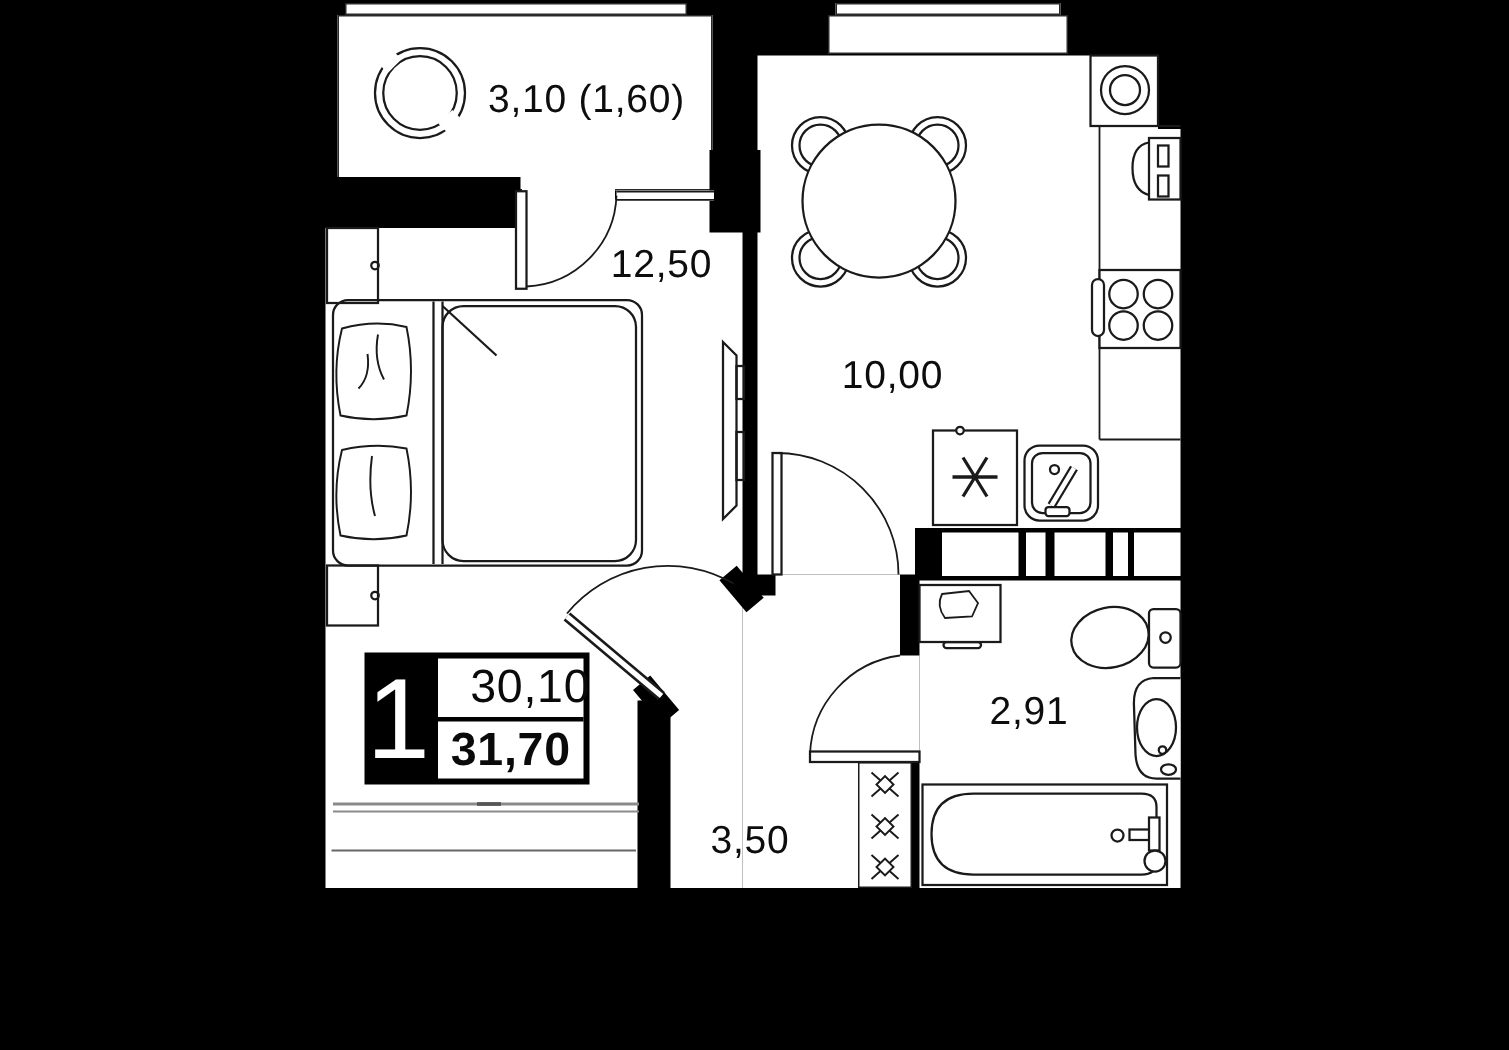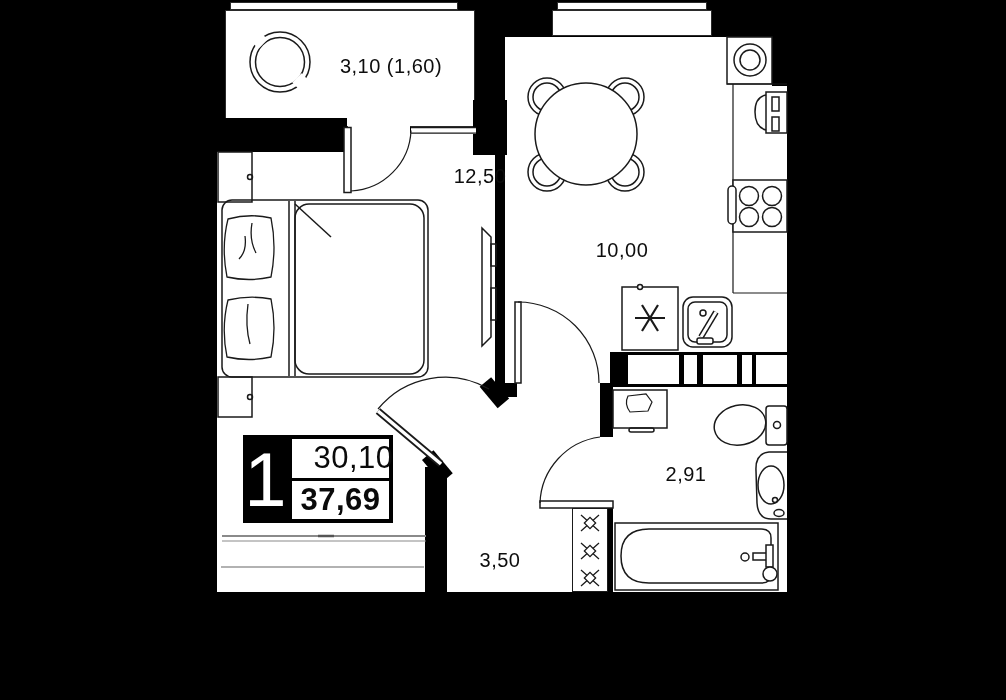--- a/index.html
+++ b/index.html
@@ -1,21 +1,21 @@
 <!DOCTYPE html>
 <html><head>
 <meta charset="utf-8">
 <style>
   html,body{margin:0;padding:0;background:#000;}
   .plan{position:relative;width:1006px;height:700px;background:#000;overflow:hidden;
         font-family:"Liberation Sans","DejaVu Sans",sans-serif;}
   .room{position:absolute;background:#fff;}
   .thinbox{position:absolute;background:#fff;border:1.5px solid #2a2a2a;box-sizing:border-box;}
   .black{position:absolute;background:#000;}
-  .lbl{position:absolute;transform:translate(-50%,-50%);color:#0d0d0d;font-size:20px;
+  .lbl{position:absolute;transform:translate(-50%,-50%);color:#0d0d0d;font-size:26px;
        font-weight:500;letter-spacing:.5px;white-space:nowrap;}
   svg.overlay{position:absolute;left:0;top:0;}
   .badge-black{position:absolute;left:243px;top:435px;width:45px;height:88px;background:#000;
        color:#fff;display:flex;align-items:center;justify-content:center;font-size:76px;font-weight:500;}
   .badge-box{position:absolute;left:288px;top:435px;width:105px;height:88px;background:#fff;
        border:4px solid #000;box-sizing:border-box;display:flex;flex-direction:column;}
   .badge-cell{flex:1;display:flex;align-items:center;justify-content:center;color:#0a0a0a;
        font-size:31px;letter-spacing:.5px;}
   .badge-cell.top{border-bottom:3px solid #000;font-weight:400;padding-left:26px;}
   .badge-cell.bot{font-weight:700;}
@@ -204,26 +204,26 @@
       <path d="M581,515 L599,531 M581,531 L599,515"></path>
       <rect x="586" y="519" width="8" height="8" fill="#fff" transform="rotate(45 590 523)"></rect>
       <path d="M581,543 L599,559 M581,559 L599,543"></path>
       <rect x="586" y="547" width="8" height="8" fill="#fff" transform="rotate(45 590 551)"></rect>
       <path d="M581,570 L599,586 M581,586 L599,570"></path>
       <rect x="586" y="574" width="8" height="8" fill="#fff" transform="rotate(45 590 578)"></rect>
     </g>
   </svg>
 
   <div class="lbl" style="left:391px;top:66px">3,10 (1,60)</div>
-  <div class="lbl" style="left:480px;top:176px">12,50</div>
-  <div class="lbl" style="left:622px;top:250px">10,00</div>
+  <div class="lbl" style="left:441px;top:176px">12,50</div>
+  <div class="lbl" style="left:595px;top:250px">10,00</div>
   <div class="lbl" style="left:686px;top:474px">2,91</div>
   <div class="lbl" style="left:500px;top:560px">3,50</div>
 
   <div class="badge-black">
     <span>1</span>
   </div>
   <div class="badge-box">
     <div class="badge-cell top">30,10</div>
-    <div class="badge-cell bot">37,69</div>
+    <div class="badge-cell bot">31,70</div>
   </div>
 
 </div>
 
 </body></html>

